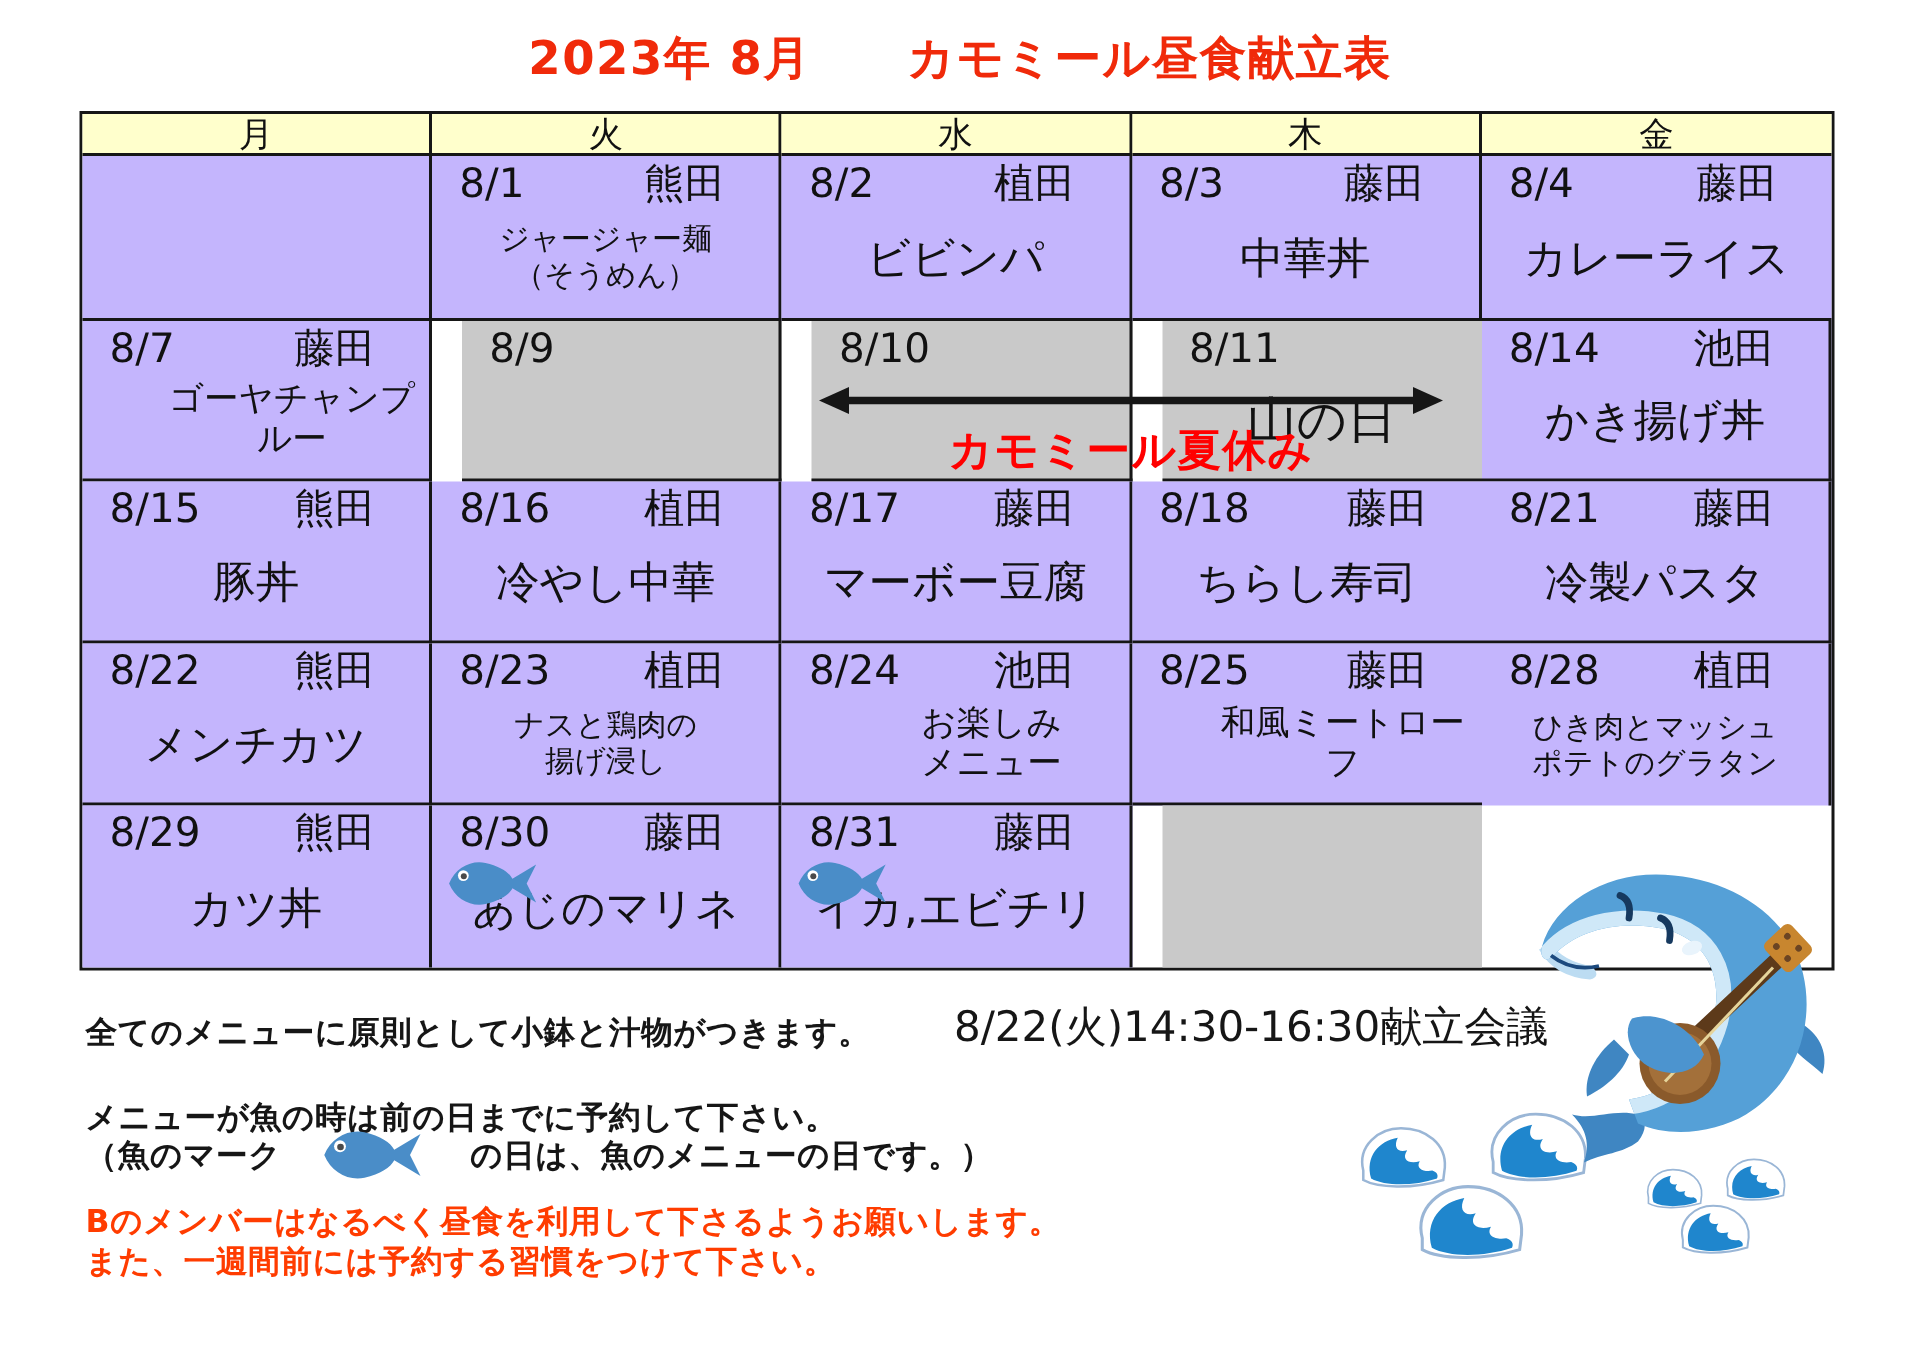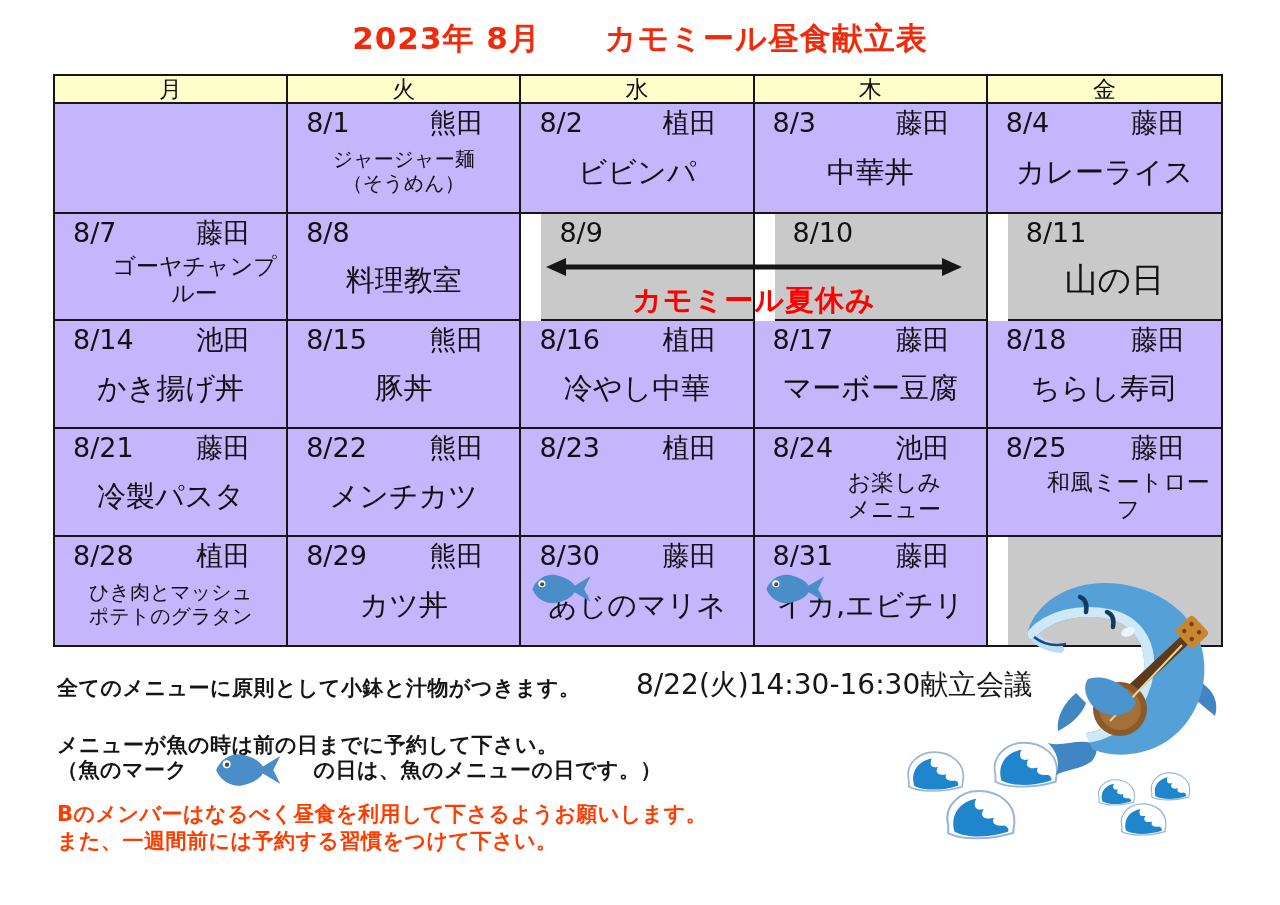--- a/index.html
+++ b/index.html
@@ -115,26 +115,20 @@
         </div>
         <div class="menu lg">カレーライス</div>
       </div>
       <div class="cell">
         <div class="dateline">
           <span>8/7</span>
           <span>藤田</span>
         </div>
         <div class="menu md">ゴーヤチャンプルー</div>
       </div>
-      <div class="cell">
-        <div class="dateline">
-          <span>8/8</span>
-        </div>
-        <div class="menu lg">料理教室</div>
-      </div>
       <div class="cell gray">
         <div class="dateline">
           <span>8/9</span>
         </div>
       </div>
       <div class="cell gray">
         <div class="dateline">
           <span>8/10</span>
         </div>
       </div>
@@ -191,20 +185,21 @@
           <span>8/22</span>
           <span>熊田</span>
         </div>
         <div class="menu lg">メンチカツ</div>
       </div>
       <div class="cell">
         <div class="dateline">
           <span>8/23</span>
           <span>植田</span>
         </div>
+        <div class="menu sm">ナスと鶏肉の<br>揚げ浸し</div>
       </div>
       <div class="cell">
         <div class="dateline">
           <span>8/24</span>
           <span>池田</span>
         </div>
         <div class="menu md">お楽しみ<br>メニュー</div>
       </div>
       <div class="cell c4">
         <div class="dateline">

